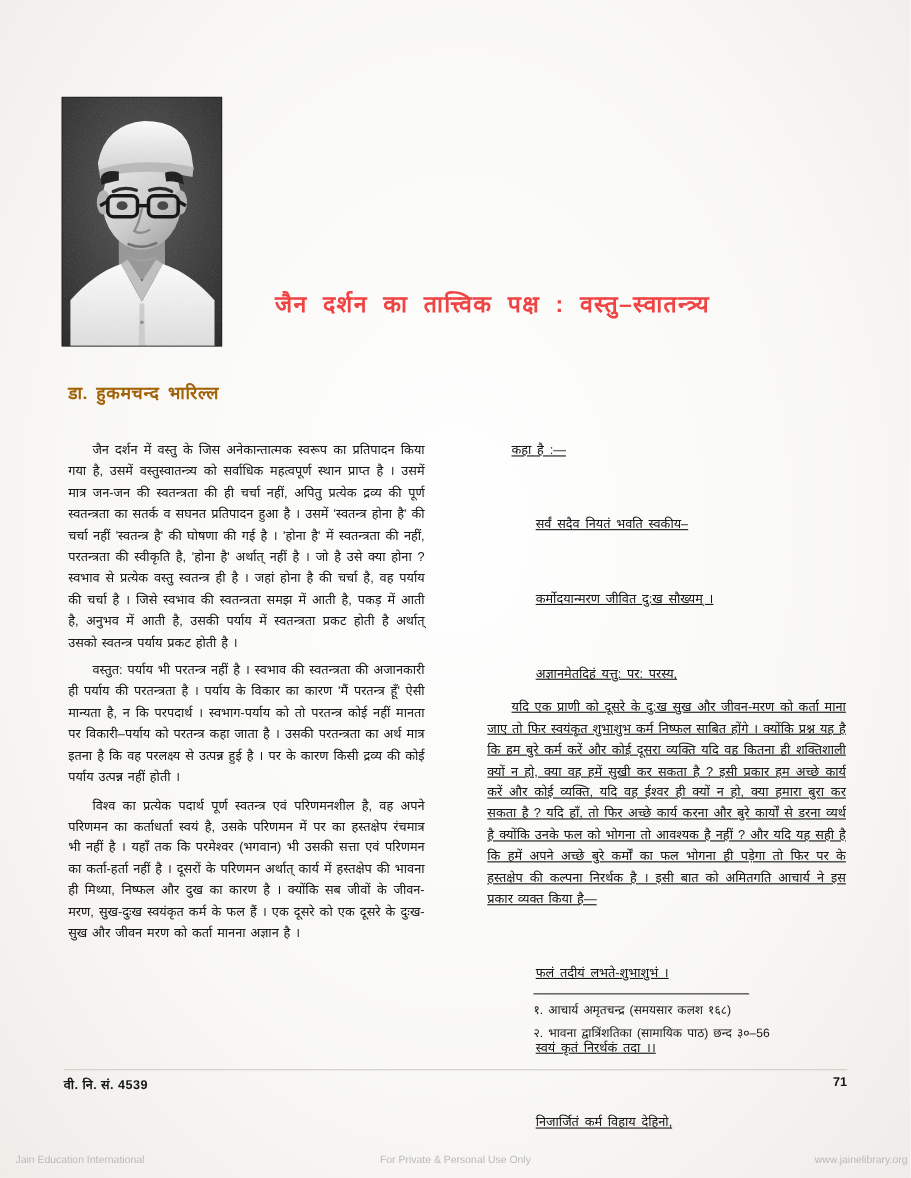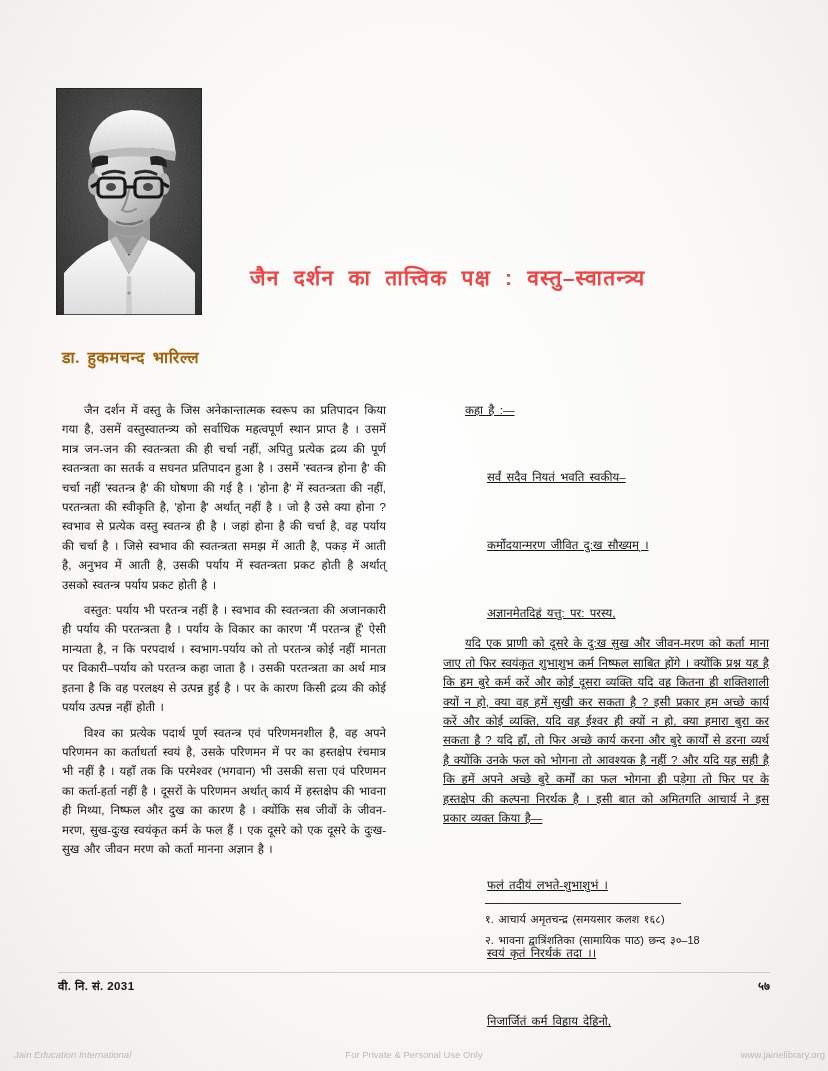--- a/index.html
+++ b/index.html
@@ -161,21 +161,21 @@
     left: 0;
     right: 0;
     top: 1040px;
     height: 28px;
     display: flex;
     align-items: center;
     font-family: "Liberation Sans", "DejaVu Sans", sans-serif;
     font-size: 9.5px;
     color: #b9b9b9;
   }
-  .wm-left   { position: absolute; left: 14px; font-style: italic; }
+  .wm-left   { position: absolute; left: 14px; }
   .wm-center { position: absolute; left: 50%; transform: translateX(-50%); }
   .wm-right  { position: absolute; right: 3px; }
 </style>
 </head>
 <body>
 
 <div class="page">
   <div class="paper-texture"></div>
 
   <div class="photo">
@@ -287,25 +287,25 @@
       <div>निजार्जितं कर्म विहाय देहिनो,</div>
       <div>न कोपि कस्यापि ददाति किंचन ।</div>
       <div>विचारयन्नेव मनन्य मानस:,</div>
       <div><span>परो ददातीति विमुचय शेनु मां ।।</span><sup>2</sup></div>
     </div>
   </div>
 
   <div class="footnotes">
     <div class="footnote-rule"></div>
     <div class="fn">१.  आचार्य अमृतचन्द्र  (समयसार कलश १६८)</div>
-    <div class="fn">२.  भावना द्वात्रिंशतिका (सामायिक पाठ)  छन्द ३०–18</div>
+    <div class="fn">२.  भावना द्वात्रिंशतिका (सामायिक पाठ)  छन्द ३०–56</div>
   </div>
 
   <div class="page-footer-rule"></div>
-  <div class="footer-left">वी. नि. सं. 2031</div>
-  <div class="footer-right">५७</div>
+  <div class="footer-left">वी. नि. सं. 4539</div>
+  <div class="footer-right">71</div>
 
   <div class="watermark">
     <span class="wm-left">Jain Education International</span>
     <span class="wm-center">For Private &amp; Personal Use Only</span>
     <span class="wm-right">www.jainelibrary.org</span>
   </div>
 </div>
 
 </body></html>

